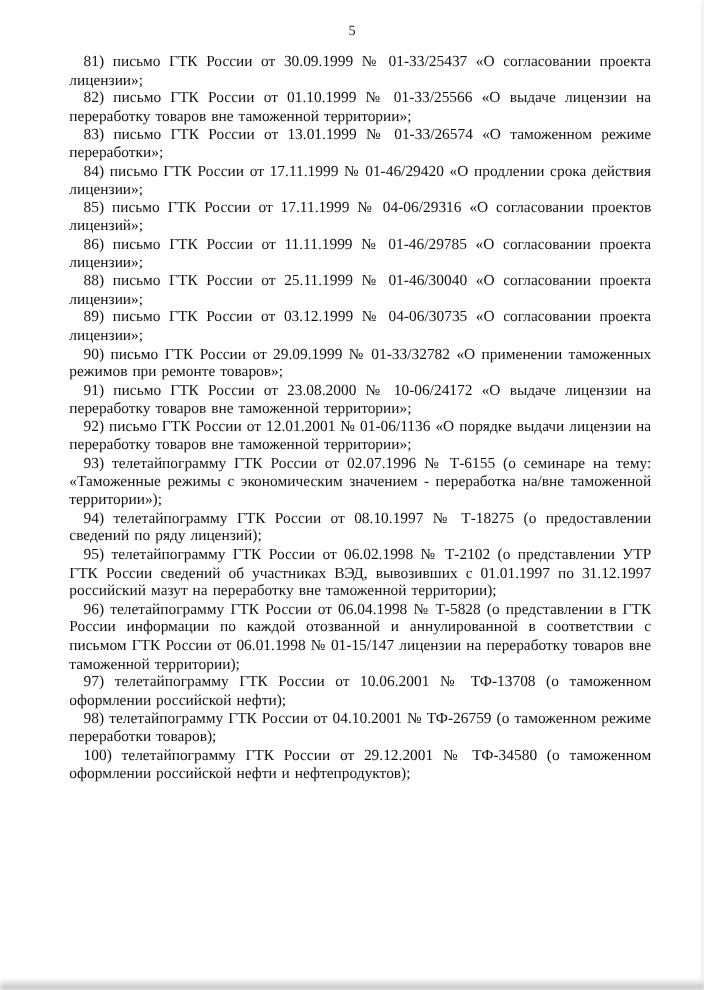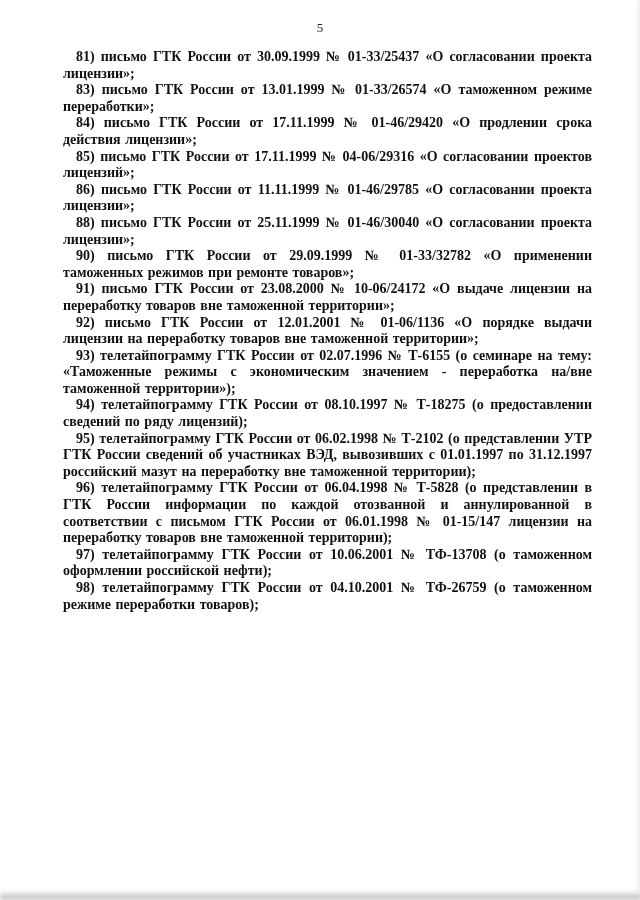--- a/index.html
+++ b/index.html
@@ -25,21 +25,20 @@
     padding-top: 20px;
     text-align: center;
     font-size: 13px;
     line-height: 15px;
     margin-bottom: 14px;
     color: #222;
   }
   .content {
     padding-left: 63px;
     padding-right: 48px;
-    font-weight: bold;
   }
   .content p.item {
     margin: 0;
     font-size: 14px;
     line-height: 16.6px;
     text-align: justify;
     text-indent: 13px;
     word-spacing: 1px;
   }
   .scan-edge-shadow-bottom {
@@ -63,30 +62,33 @@
     pointer-events: none;
   }
 </style>
 </head>
 <body>
 
 <div class="page">
   <div class="page-number">5</div>
   <div class="content">
     <p class="item">81) письмо ГТК России от 30.09.1999 № 01-33/25437 «О согласовании проекта лицензии»;</p>
+    <p class="item">82) письмо ГТК России от 01.10.1999 № 01-33/25566 «О выдаче лицензии на переработку товаров вне таможенной территории»;</p>
     <p class="item">83) письмо ГТК России от 13.01.1999 № 01-33/26574 «О таможенном режиме переработки»;</p>
     <p class="item">84) письмо ГТК России от 17.11.1999 № 01-46/29420 «О продлении срока действия лицензии»;</p>
     <p class="item">85) письмо ГТК России от 17.11.1999 № 04-06/29316 «О согласовании проектов лицензий»;</p>
     <p class="item">86) письмо ГТК России от 11.11.1999 № 01-46/29785 «О согласовании проекта лицензии»;</p>
     <p class="item">88) письмо ГТК России от 25.11.1999 № 01-46/30040 «О согласовании проекта лицензии»;</p>
+    <p class="item">89) письмо ГТК России от 03.12.1999 № 04-06/30735 «О согласовании проекта лицензии»;</p>
     <p class="item">90) письмо ГТК России от 29.09.1999 № 01-33/32782 «О применении таможенных режимов при ремонте товаров»;</p>
     <p class="item">91) письмо ГТК России от 23.08.2000 № 10-06/24172 «О выдаче лицензии на переработку товаров вне таможенной территории»;</p>
     <p class="item">92) письмо ГТК России от 12.01.2001 № 01-06/1136 «О порядке выдачи лицензии на переработку товаров вне таможенной территории»;</p>
     <p class="item">93) телетайпограмму ГТК России от 02.07.1996 № Т-6155 (о семинаре на тему: «Таможенные режимы с экономическим значением - переработка на/вне таможенной территории»);</p>
     <p class="item">94) телетайпограмму ГТК России от 08.10.1997 № Т-18275 (о предоставлении сведений по ряду лицензий);</p>
     <p class="item">95) телетайпограмму ГТК России от 06.02.1998 № Т-2102 (о представлении УТР ГТК России сведений об участниках ВЭД, вывозивших с 01.01.1997 по 31.12.1997 российский мазут на переработку вне таможенной территории);</p>
     <p class="item">96) телетайпограмму ГТК России от 06.04.1998 № Т-5828 (о представлении в ГТК России информации по каждой отозванной и аннулированной в соответствии с письмом ГТК России от 06.01.1998 № 01-15/147 лицензии на переработку товаров вне таможенной территории);</p>
     <p class="item">97) телетайпограмму ГТК России от 10.06.2001 № ТФ-13708 (о таможенном оформлении российской нефти);</p>
     <p class="item">98) телетайпограмму ГТК России от 04.10.2001 № ТФ-26759 (о таможенном режиме переработки товаров);</p>
+    <p class="item">100) телетайпограмму ГТК России от 29.12.2001 № ТФ-34580 (о таможенном оформлении российской нефти и нефтепродуктов);</p>
   </div>
   <div class="scan-edge-shadow-right"></div>
   <div class="scan-edge-shadow-bottom"></div>
 </div>
 
 </body></html>

